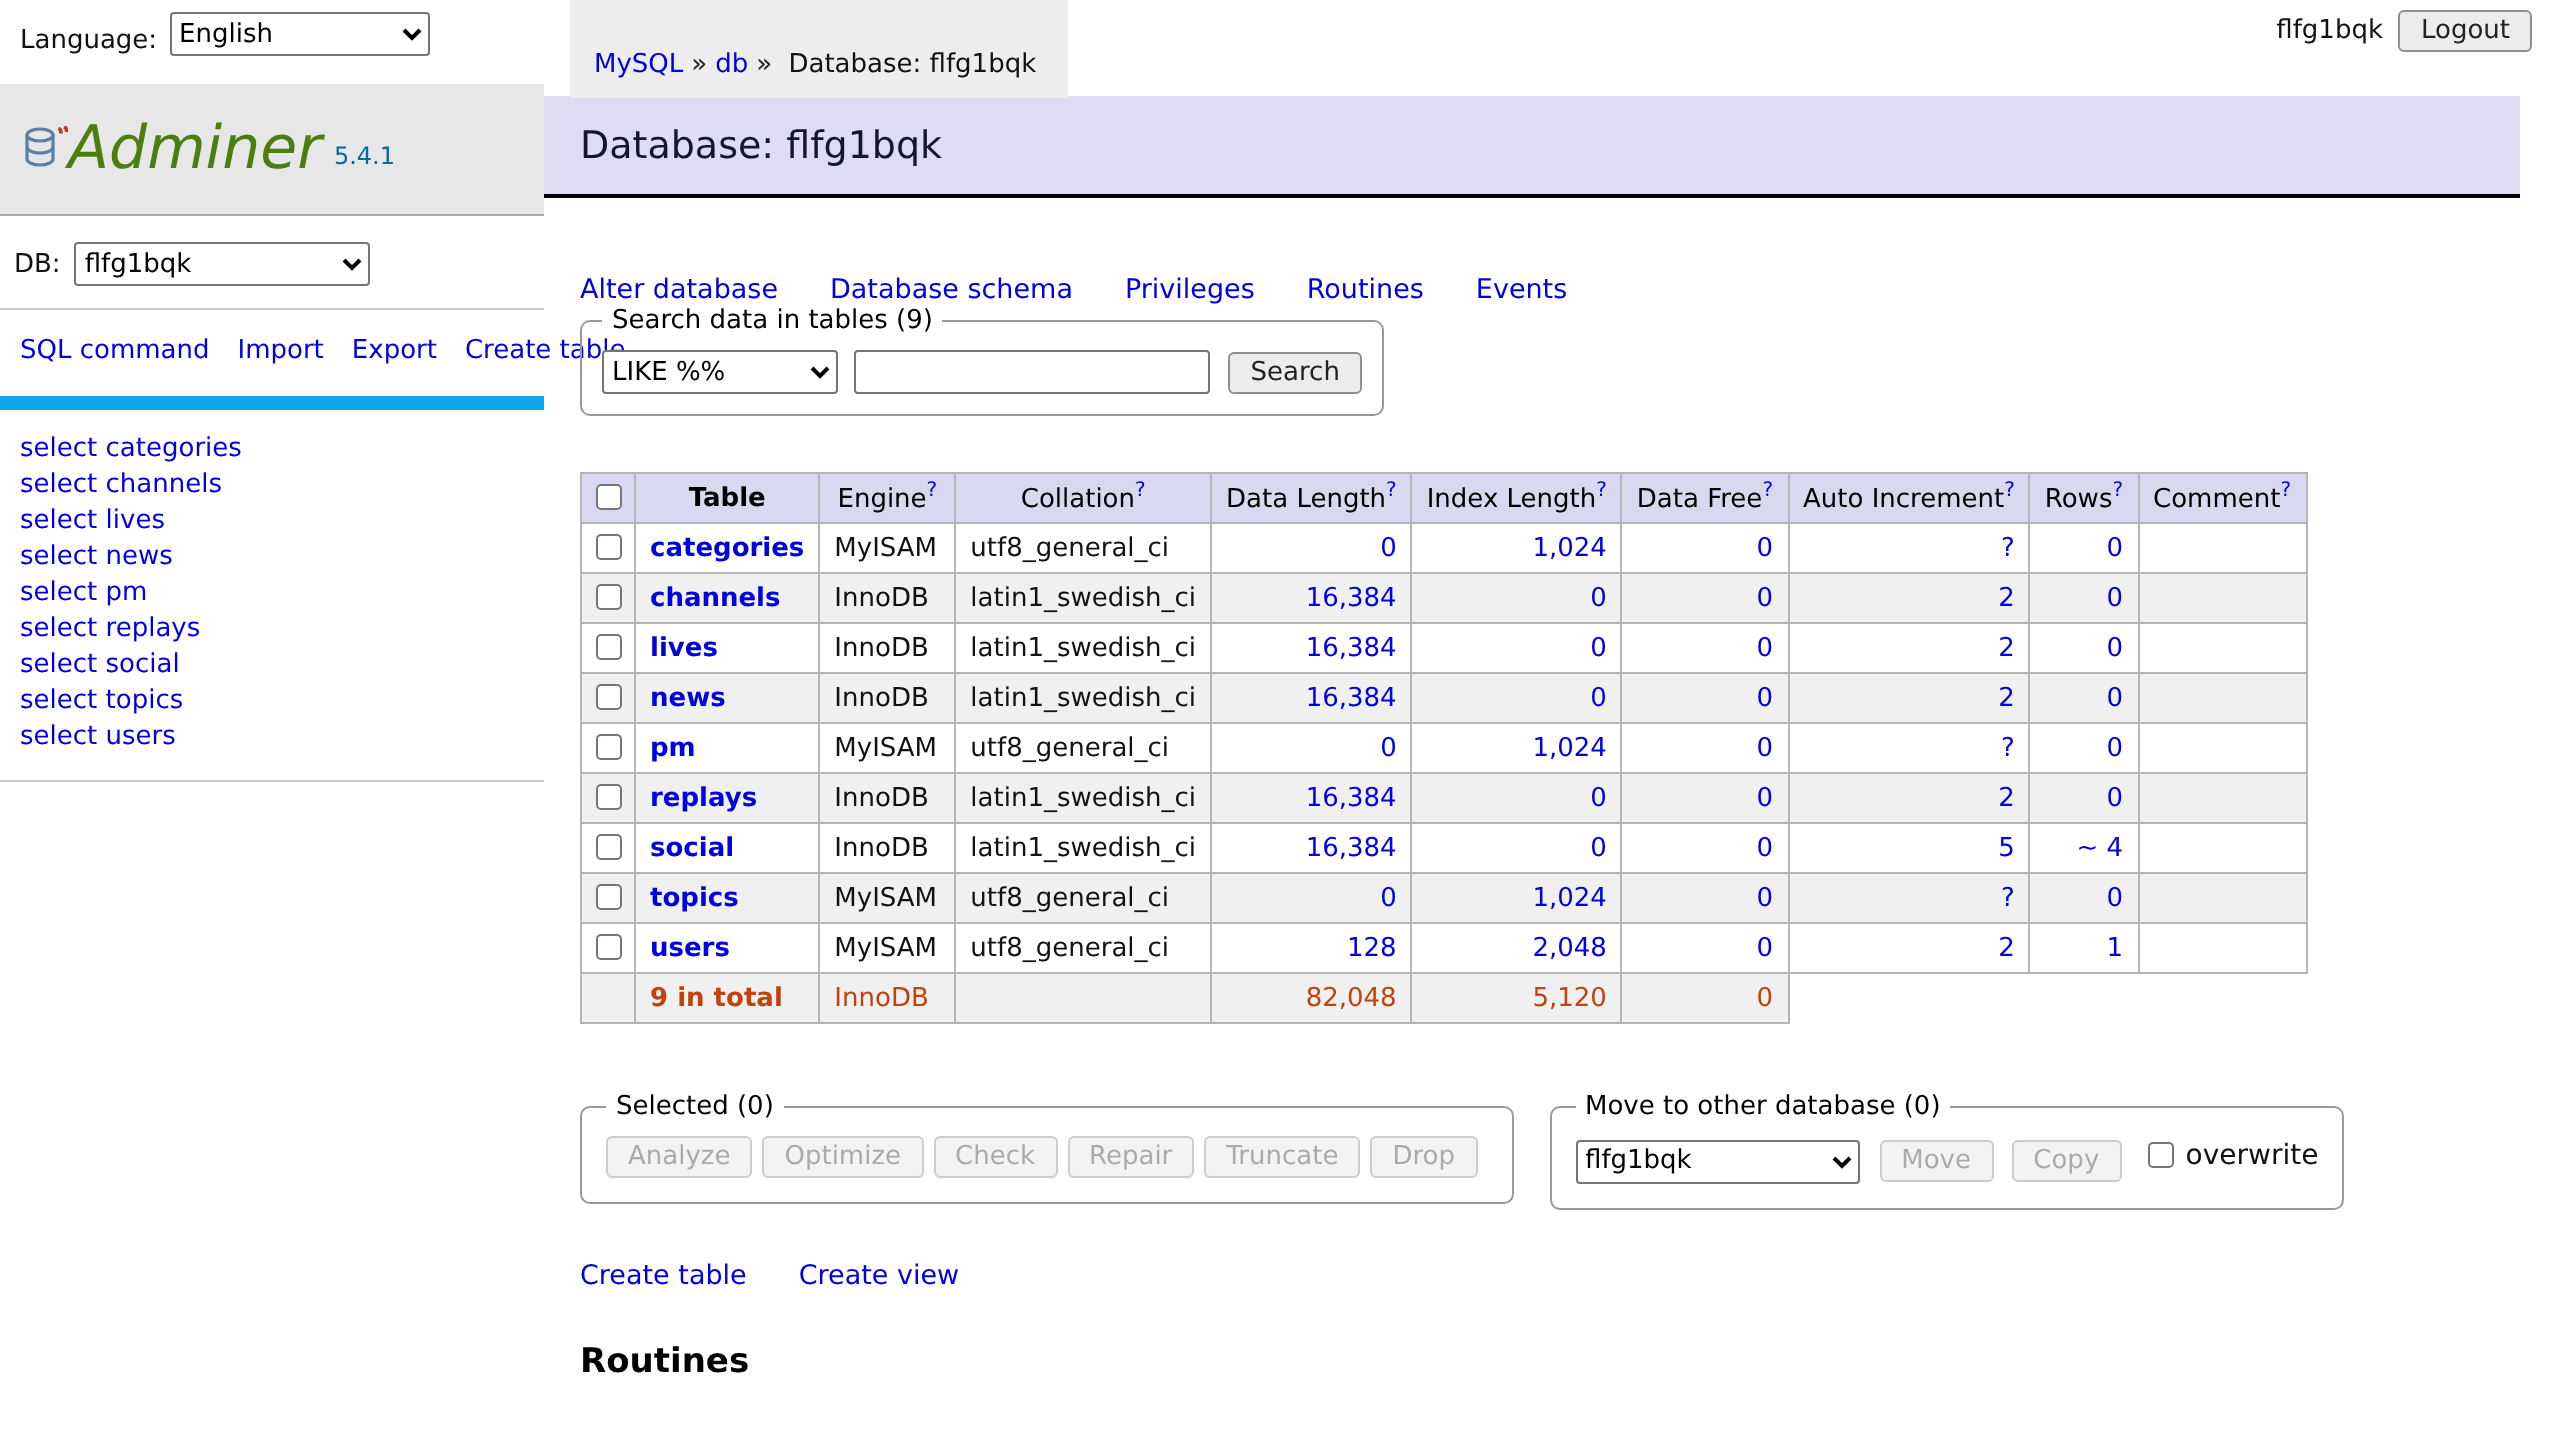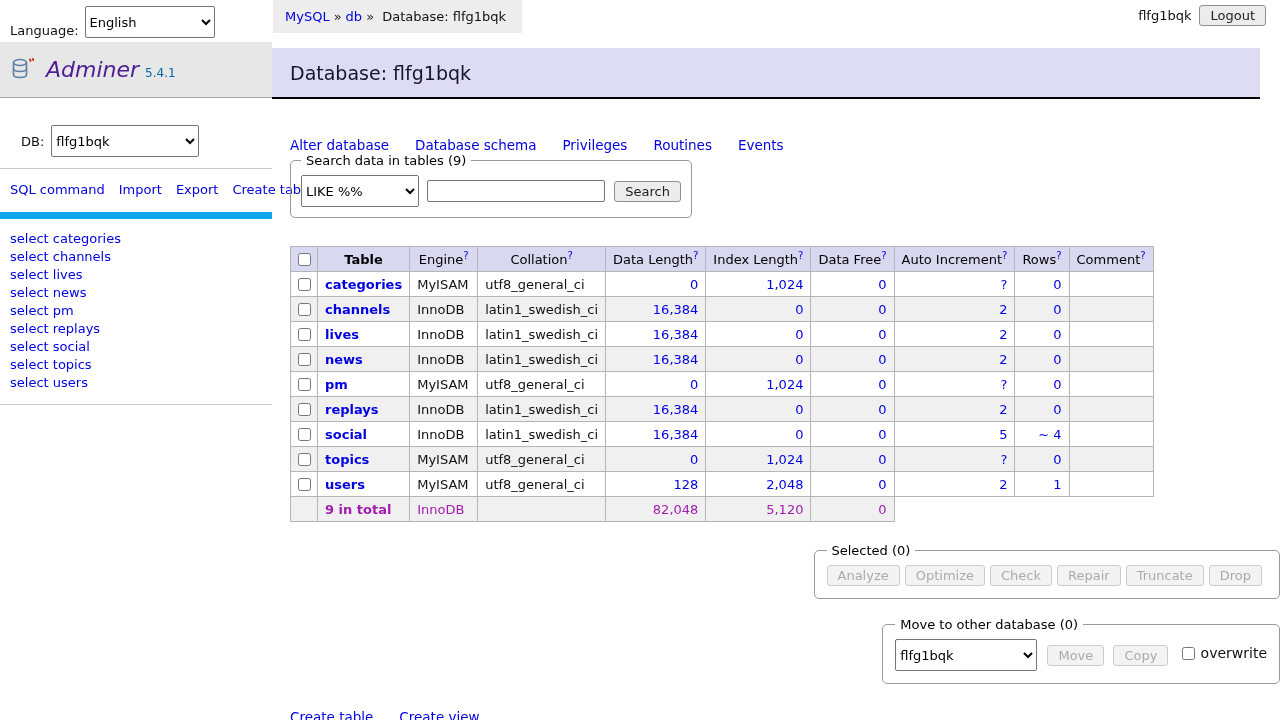--- a/index.html
+++ b/index.html
@@ -13,47 +13,47 @@
   *{box-sizing:border-box;}
   html,body{margin:0;padding:0;}
   body{
     width:1280px;height:720px;overflow:hidden;background:#fff;
     font-family:"DejaVu Sans","Liberation Sans",sans-serif;
     font-size:13px;color:#111;
   }
   a{color:var(--link);text-decoration:none;cursor:pointer;}
   select{
     font-family:inherit;font-size:13px;border:1px solid #767676;background:#fff;
-    height:32px;border-radius:2px;
+    height:22px;border-radius:2px;
   }
   button{
     font-family:inherit;font-size:13px;padding:2px 10px;background:#ececec;
     border:1px solid #8f8f8f;border-radius:3px;color:#222;
   }
   button:disabled{color:#aaa;border-color:#ccc;background:#f3f3f3;}
   
   .topbar{position:relative;height:33px;}
   .lang{position:absolute;left:10px;top:6px;display:flex;align-items:flex-end;gap:6px;}
   .lang select{width:130px;}
   .breadcrumb{
-    position:absolute;left:273px;top:0;background:var(--breadcrumb-bg);
-    padding:9px 16px 9px 12px;white-space:nowrap;
+    position:absolute;left:285px;top:0;background:var(--breadcrumb-bg);
+    padding:25px 16px 9px 12px;white-space:nowrap;
   }
   .breadcrumb .sep{color:#222;margin:0 4px;}
   .account{position:absolute;right:14px;top:5px;display:flex;align-items:center;gap:8px;}
   
   .layout{display:flex;align-items:flex-start;}
   .sidebar{width:272px;flex:none;}
   .logo{
     background:var(--sidebar-logo-bg);margin-top:9px;padding:15px 12px;
     border-bottom:1px solid #a8a8a8;display:flex;align-items:center;
   }
-  .logo .brand{font-style:italic;font-size:22px;color:#4c1d95;margin-left:12px;}
+  .logo .brand{font-style:italic;font-size:30px;color:#4d7c0f;margin-left:0;}
   .logo .ver{font-size:12px;color:#0369a1;margin-left:6px;position:relative;top:3px;}
-  .db-row{padding:13px 21px 11px;border-bottom:1px solid #ccc;display:flex;align-items:center;gap:7px;margin-top:14px;}
+  .db-row{padding:13px 7px 11px;border-bottom:1px solid #ccc;display:flex;align-items:center;gap:7px;}
   .db-row select{width:148px;}
   .actions{padding:12px 10px 13px;border-bottom:7px solid #0ea5e9;}
   .actions .wrap{width:212px;line-height:18px;}
   .actions a{margin-right:14px;white-space:nowrap;}
   .tablelist{padding:11px 10px 12px;border-bottom:1px solid #ccc;line-height:18px;}
   .tablelist .t-row{white-space:nowrap;}
   
   .main{flex:1;min-width:0;}
   .banner{
     margin:15px 20px 0 0;background:var(--title-banner-bg);
@@ -81,24 +81,24 @@
     border:1px solid #b5b5b5;padding:3px 7px;height:25px;
     overflow:hidden;white-space:nowrap;font-size:13px;
   }
   th{background:var(--table-header-bg);font-weight:normal;text-align:center;color:#000;}
   th.name-h{font-weight:bold;}
   sup.help{font-size:10px;}
   td.c-check,th.c-check{text-align:center;padding:1px 2px;}
   td .tname{font-weight:bold;}
   td.num{text-align:right;}
   tr.alt td{background:var(--alt-row-bg);}
-  tbody.total td{background:var(--alt-row-bg);color:#a21caf;}
+  tbody.total td{background:var(--alt-row-bg);color:#c2410c;}
   tbody.total .tlabel{font-weight:bold;}
   
-  .fsrow{margin-top:21px;display:flex;gap:18px;align-items:flex-end;flex-direction:column;}
+  .fsrow{margin-top:34px;display:flex;gap:18px;align-items:flex-start;}
   .fsrow fieldset{padding:7px 12px 12px;}
   .fsrow button{margin-right:5px;}
   .move-field select{width:142px;margin-right:6px;}
   .overwrite{display:inline-flex;align-items:center;gap:3px;font-size:14px;}
   .createlinks{margin-top:25px;}
   .createlinks a{margin-right:26px;font-size:13.5px;}
 </style>
 </head>
 <body>
 

